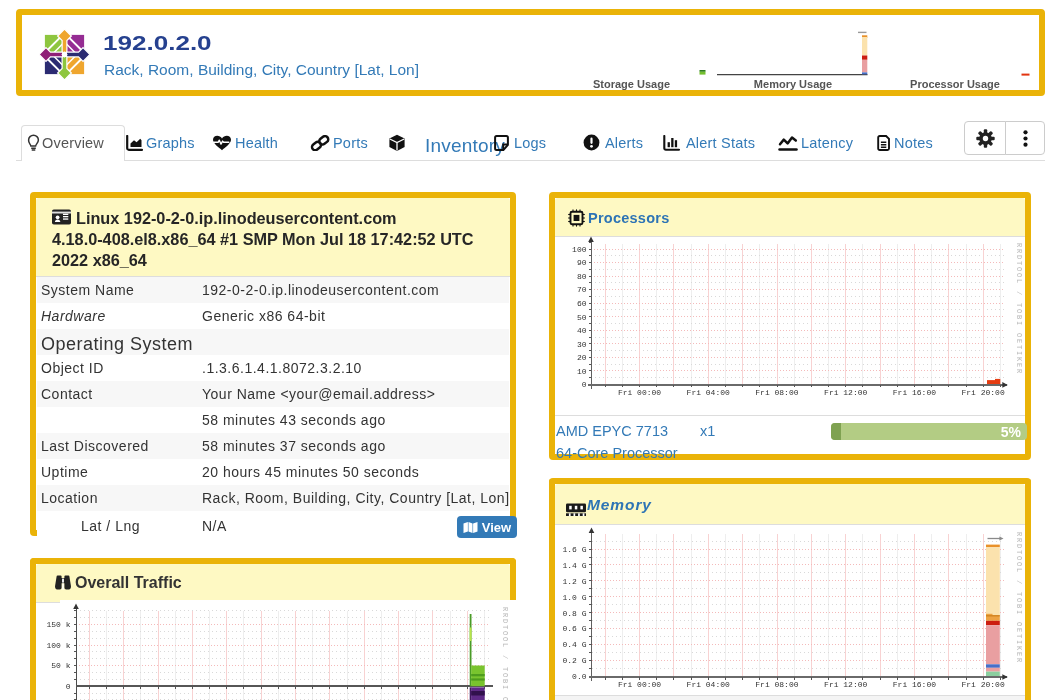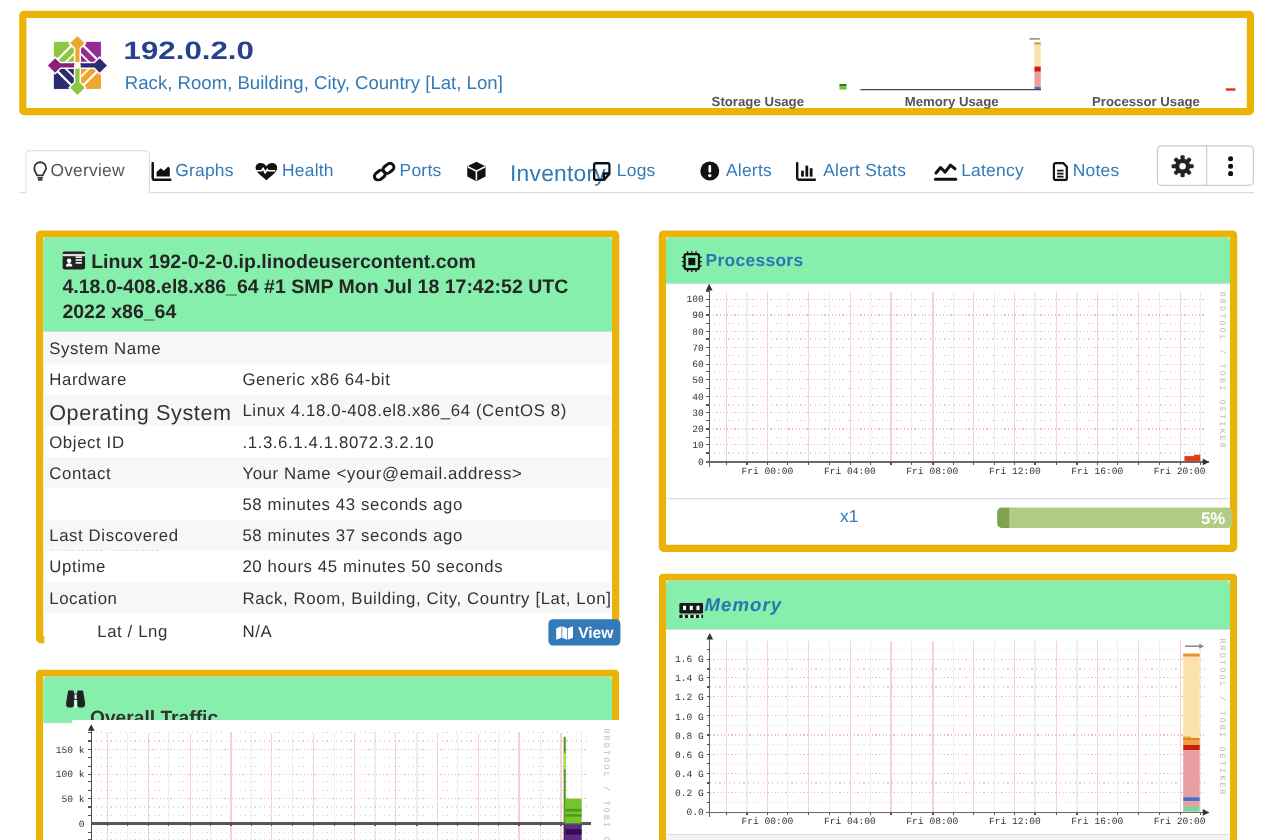--- a/index.html
+++ b/index.html
@@ -1,17 +1,17 @@
 <!DOCTYPE html>
 <html><head><meta charset="utf-8"><style>
 * { margin:0; padding:0; box-sizing:border-box; }
 body { width:1061px; height:700px; position:relative; overflow:hidden; background:#fff;
   font-family:"Liberation Sans", sans-serif; }
 .panel { position:absolute; background:#fff; border:6px solid #eab308; border-radius:4px; }
-.phead { position:absolute; left:0; right:0; top:0; background:#86efac; border-bottom:1px solid #ddd; border-radius:3px 3px 0 0; }
+.phead { position:absolute; left:0; right:0; top:0; background:#fef9c3; border-bottom:1px solid #ddd; border-radius:3px 3px 0 0; }
 </style></head>
 <body>
 
 <div class="panel" style="left:16px;top:9px;width:1029px;height:87px;">
   <div style="position:absolute;left:15.5px;top:13px;"><svg width="53" height="53" viewBox="0 0 100 100">
         <rect x="13" y="13" width="33.5" height="33.5" fill="#8ec63f"></rect>
         <line x1="11" y1="48.5" x2="48.5" y2="11" stroke="#fff" stroke-width="3.6"></line>
         <line x1="28" y1="48.5" x2="48.5" y2="28" stroke="#fff" stroke-width="2.8"></line>
         <rect x="53.5" y="13" width="33.5" height="33.5" fill="#952c93"></rect>
         <line x1="51.5" y1="11" x2="89" y2="48.5" stroke="#fff" stroke-width="3.6"></line>
@@ -166,26 +166,26 @@
           <path d="M2.9 13 c0-1.6 1.2-2.6 2.7-2.6 s2.7 1 2.7 2.6 Z" fill="#fff"></path>
           <rect x="11" y="7" width="5.3" height="1.3" fill="#fff"></rect>
           <rect x="11" y="9.4" width="5.3" height="1.3" fill="#fff"></rect>
           <rect x="11" y="4.7" width="5.3" height="1.3" fill="#fff"></rect>
         </svg></div>
     <div style="position:absolute;left:40px;top:9.5px;font-size:16.25px;font-weight:bold;color:#262626;line-height:21px;">Linux 192-0-2-0.ip.linodeusercontent.com</div>
     <div style="position:absolute;left:16px;top:31px;font-size:16.25px;font-weight:bold;color:#262626;line-height:21px;">4.18.0-408.el8.x86_64 #1 SMP Mon Jul 18 17:42:52 UTC<br>2022 x86_64</div>
   </div>
   <div style="position:absolute;left:1px;right:1px;top:79px;height:26px;background:#f7f7f7;box-sizing:border-box;"></div>
 <div style="position:absolute;left:5px;top:84px;font-size:14px;color:#333;letter-spacing:0.5px;">System Name</div>
+<div style="position:absolute;left:166px;top:84px;font-size:14px;color:#333;letter-spacing:0.5px;">192-0-2-0.ip.linodeusercontent.com</div>
 <div style="position:absolute;left:1px;right:1px;top:105px;height:26px;background:#fff;box-sizing:border-box;"></div>
-<div style="position:absolute;left:5px;top:110px;font-size:14px;color:#333;letter-spacing:0.5px;">Hardware</div>
+<div style="position:absolute;left:5px;top:110px;font-size:14px;color:#333;letter-spacing:0.5px;font-style:italic;">Hardware</div>
 <div style="position:absolute;left:166px;top:110px;font-size:14px;color:#333;letter-spacing:0.5px;">Generic x86 64-bit</div>
 <div style="position:absolute;left:1px;right:1px;top:131px;height:26px;background:#f7f7f7;box-sizing:border-box;"></div>
 <div style="position:absolute;left:5px;top:136px;font-size:18px;color:#333;letter-spacing:0.5px;">Operating System</div>
-<div style="position:absolute;left:166px;top:136px;font-size:14px;color:#333;letter-spacing:0.5px;">Linux 4.18.0-408.el8.x86_64 (CentOS 8)</div>
 <div style="position:absolute;left:1px;right:1px;top:157px;height:26px;background:#fff;box-sizing:border-box;"></div>
 <div style="position:absolute;left:5px;top:162px;font-size:14px;color:#333;letter-spacing:0.5px;">Object ID</div>
 <div style="position:absolute;left:166px;top:162px;font-size:14px;color:#333;letter-spacing:0.5px;">.1.3.6.1.4.1.8072.3.2.10</div>
 <div style="position:absolute;left:1px;right:1px;top:183px;height:26px;background:#f7f7f7;box-sizing:border-box;"></div>
 <div style="position:absolute;left:5px;top:188px;font-size:14px;color:#333;letter-spacing:0.5px;">Contact</div>
 <div style="position:absolute;left:166px;top:188px;font-size:14px;color:#333;letter-spacing:0.5px;">Your Name &lt;your@email.address&gt;</div>
 <div style="position:absolute;left:1px;right:1px;top:209px;height:26px;background:#fff;box-sizing:border-box;"></div>
 <div style="position:absolute;left:5px;top:214px;font-size:14px;color:#333;letter-spacing:0.5px;margin-top:40px;">Device Added</div>
 <div style="position:absolute;left:166px;top:214px;font-size:14px;color:#333;letter-spacing:0.5px;">58 minutes 43 seconds ago</div>
 <div style="position:absolute;left:1px;right:1px;top:235px;height:26px;background:#f7f7f7;box-sizing:border-box;"></div>
@@ -210,21 +210,21 @@
     </div>
 </div>
 
 <div class="panel" style="left:30px;top:558px;width:486px;height:152px;border-bottom:none;border-radius:4px 4px 0 0;">
   <div class="phead" style="height:39px;">
     <div style="position:absolute;left:18px;top:11px;"><svg width="18" height="15" viewBox="0 0 18 15">
           <path d="M3.6 0.5 h3 a1 1 0 0 1 1 1 V2.9 h2.8 V1.5 a1 1 0 0 1 1-1 h3 a1 1 0 0 1 1 1 l1.5 9.2 c.1.6.1 1-.0 1.6-.2 1-.7 2.2-2 2.2 h-2.6 c-1.2 0-1.9-.8-1.9-2 V8.3 h-2.8 v4.2 c0 1.2-.7 2-1.9 2 H3.1 c-1.3 0-1.8-1.2-2-2.2-.1-.6-.1-1 0-1.6 L2.6 1.5 a1 1 0 0 1 1-1 Z" fill="#222"></path>
           <rect x="8.1" y="3.6" width="1.8" height="4" fill="#fff"></rect>
           <rect x="8.3" y="8.4" width="1.4" height="6.4" fill="#fff"></rect>
         </svg></div>
-    <div style="position:absolute;left:39px;top:10px;font-size:16px;font-weight:bold;color:#333;margin-top:16px;">Overall Traffic</div>
+    <div style="position:absolute;left:39px;top:10px;font-size:16px;font-weight:bold;color:#333;">Overall Traffic</div>
   </div>
 </div>
 <svg style="position:absolute;left:0;top:0;pointer-events:none;" width="1061" height="700" viewBox="0 0 1061 700">
 <rect x="60" y="600" width="456" height="100" fill="#ffffff"></rect>
 <line x1="106.5" y1="611" x2="106.5" y2="700" stroke="#eeeeee" stroke-width="1" shape-rendering="crispEdges"></line>
 <line x1="140.5" y1="611" x2="140.5" y2="700" stroke="#eeeeee" stroke-width="1" shape-rendering="crispEdges"></line>
 <line x1="175.5" y1="611" x2="175.5" y2="700" stroke="#eeeeee" stroke-width="1" shape-rendering="crispEdges"></line>
 <line x1="209.5" y1="611" x2="209.5" y2="700" stroke="#eeeeee" stroke-width="1" shape-rendering="crispEdges"></line>
 <line x1="243.5" y1="611" x2="243.5" y2="700" stroke="#eeeeee" stroke-width="1" shape-rendering="crispEdges"></line>
 <line x1="278.5" y1="611" x2="278.5" y2="700" stroke="#eeeeee" stroke-width="1" shape-rendering="crispEdges"></line>
@@ -330,20 +330,21 @@
 <line x1="14.2" y1="5.5" x2="16.8" y2="5.5"></line>
             <line x1="14.2" y1="9" x2="16.8" y2="9"></line>
             <line x1="14.2" y1="12.5" x2="16.8" y2="12.5"></line>
           </g>
 <rect x="2.5" y="2.7" width="12" height="12.5" rx="1.5" fill="none" stroke="#111" stroke-width="1.9"></rect>
           <rect x="5.6" y="5.9" width="5.8" height="6.1" fill="#111"></rect>
         </svg></div>
     <div style="position:absolute;left:33px;top:11.5px;font-size:14.5px;font-weight:bold;color:#2d74b5;letter-spacing:0.25px;">Processors</div>
   </div>
   <div style="position:absolute;left:0;right:0;top:217px;height:1px;background:#ddd;"></div>
+  <div style="position:absolute;left:1px;top:221.5px;font-size:14.5px;color:#337ab7;line-height:22px;">AMD EPYC 7713<br>64-Core Processor</div>
   <div style="position:absolute;left:145px;top:225px;font-size:14.5px;color:#337ab7;line-height:17px;">x1</div>
   <div style="position:absolute;left:276px;top:225px;width:196px;height:17px;background:#b3cc84;border-radius:4px;overflow:hidden;">
     <div style="position:absolute;left:0;top:0;width:10px;height:17px;background:#7fa251;"></div>
     <div style="position:absolute;right:6px;top:1px;font-size:14px;font-weight:bold;color:#fff;">5%</div>
   </div>
 </div>
 <svg style="position:absolute;left:0;top:0;pointer-events:none;" width="1061" height="700" viewBox="0 0 1061 700">
 <line x1="622.5" y1="243.5" x2="622.5" y2="384.4" stroke="#eeeeee" stroke-width="1" shape-rendering="crispEdges"></line>
 <line x1="656.5" y1="243.5" x2="656.5" y2="384.4" stroke="#eeeeee" stroke-width="1" shape-rendering="crispEdges"></line>
 <line x1="691.5" y1="243.5" x2="691.5" y2="384.4" stroke="#eeeeee" stroke-width="1" shape-rendering="crispEdges"></line>

